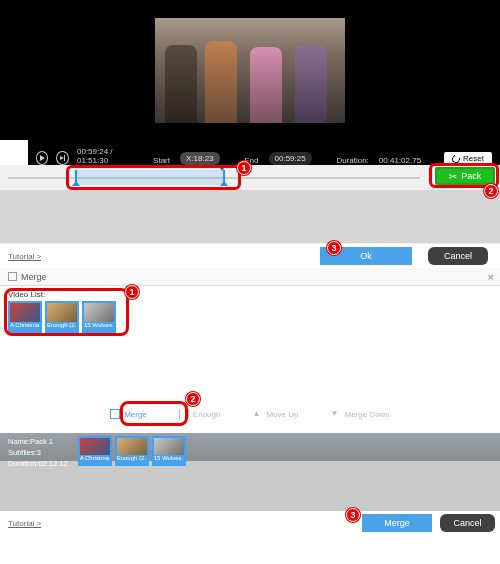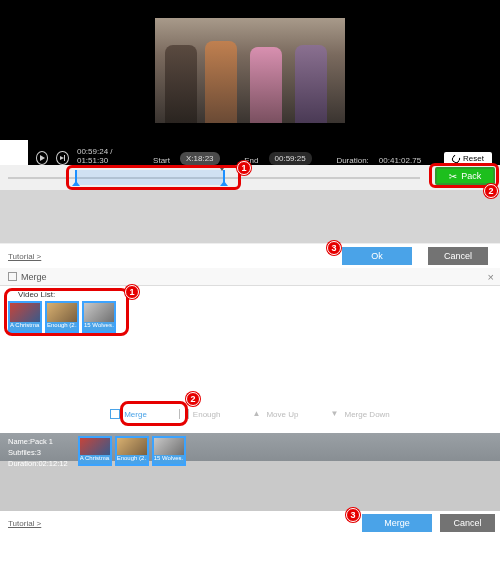--- a/index.html
+++ b/index.html
@@ -39,31 +39,31 @@
   .trim-btn { position: absolute; right: 5px; top: 2px; width: 60px; height: 18px; background: #1dbf1d; color: #fff; display: flex; align-items: center; justify-content: center; gap: 4px; font-size: 9px; border: 2px solid #2e9a2e; border-radius: 2px; cursor: pointer; }
   .scissors { font-size: 10px; }
   .red-box-trim { position: absolute; right: 1px; top: -2px; width: 70px; height: 25px; border: 3px solid #e60000; border-radius: 6px; pointer-events: none; }
   .num-badge { width: 14px; height: 14px; background: #e60000; color: #fff; border-radius: 50%; display: inline-flex; align-items: center; justify-content: center; font-size: 9px; font-weight: bold; position: absolute; border: 1.5px solid #fff; box-shadow: 0 0 0 1px #e60000; }
 
   .spacer-1 { height: 53px; background: #d5d5d5; }
 
   .footer-row { height: 25px; display: flex; align-items: center; background: #fff; padding: 0 8px; border-top: 1px solid #eee; position: relative; }
   .tutorial-link { font-size: 8px; color: #666; text-decoration: underline; cursor: pointer; }
   .ok-btn, .cancel-btn, .merge-btn-f { position: absolute; top: 3px; height: 18px; display: flex; align-items: center; justify-content: center; font-size: 9px; color: #fff; cursor: pointer; }
-  .ok-btn { right: 88px; width: 70px; background: #4aa3e8; }
+  .ok-btn { right: 88px; width: 92px; background: #4aa3e8; }
   .merge-btn-f { right: 68px; width: 70px; background: #4aa3e8; }
-  .cancel-btn { right: 12px; width: 60px; background: #737373; }
+  .cancel-btn { right: 12px; width: 60px; background: #404040; border-radius: 6px; }
   .cancel-btn.c2 { right: 5px; width: 55px; }
 
   .merge-header { height: 18px; background: #f8f8f8; border-bottom: 1px solid #ddd; display: flex; align-items: center; padding: 0 8px; font-size: 9px; color: #555; position: relative; }
   .merge-chk { width: 9px; height: 9px; border: 1px solid #999; margin-right: 4px; }
   .close-x { position: absolute; right: 6px; font-size: 11px; color: #888; cursor: pointer; }
 
   .video-list-area { padding: 4px 8px; background: #fff; height: 55px; position: relative; }
-  .vl-label { font-size: 8px; color: #333; margin-bottom: 2px; padding-left: 10px; }
+  .vl-label { font-size: 8px; color: #333; margin-bottom: 2px; }
   .thumbs { display: flex; gap: 3px; }
   .thumb { width: 34px; height: 32px; border: 2px solid #3ba3ff; background: #222; display: flex; flex-direction: column; cursor: pointer; }
   .thumb-img { flex: 1; background: linear-gradient(135deg,#c5443a,#3a5a8a); }
   .thumb-img.t2 { background: linear-gradient(135deg,#d8b070,#7a6040); }
   .thumb-img.t3 { background: linear-gradient(135deg,#c8c8c8,#707070); }
   .thumb-cap { height: 9px; background: #4aa3e8; color: #fff; font-size: 6px; overflow: hidden; white-space: nowrap; text-align: center; }
   .red-box-2 { position: absolute; left: 4px; top: 2px; width: 125px; height: 48px; border: 3px solid #e60000; border-radius: 8px; pointer-events: none; }
 
   .spacer-2 { height: 62px; background: #fff; }
   .spacer-25 { height: 8px; background: #fff; }

